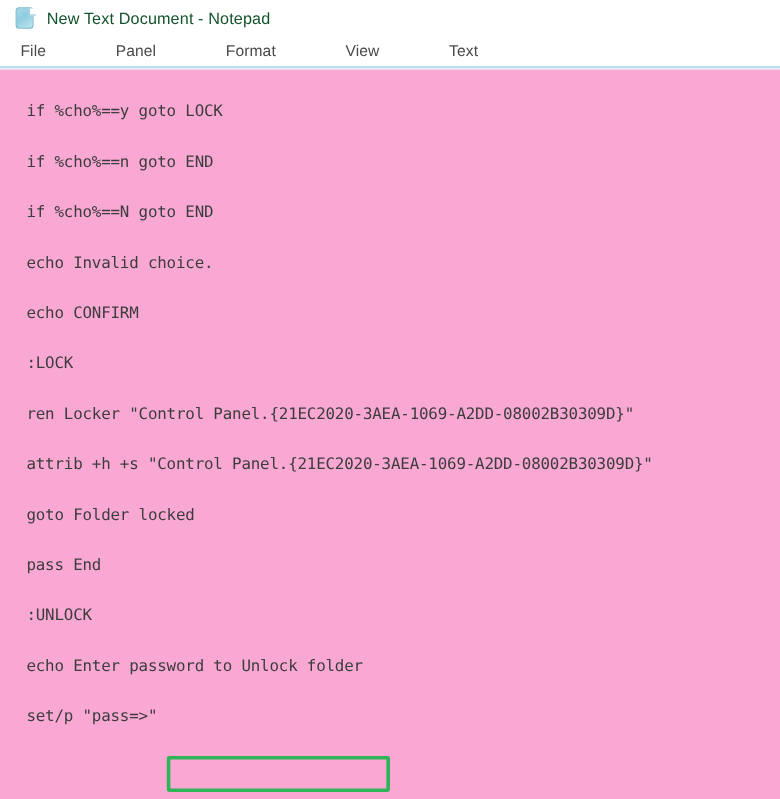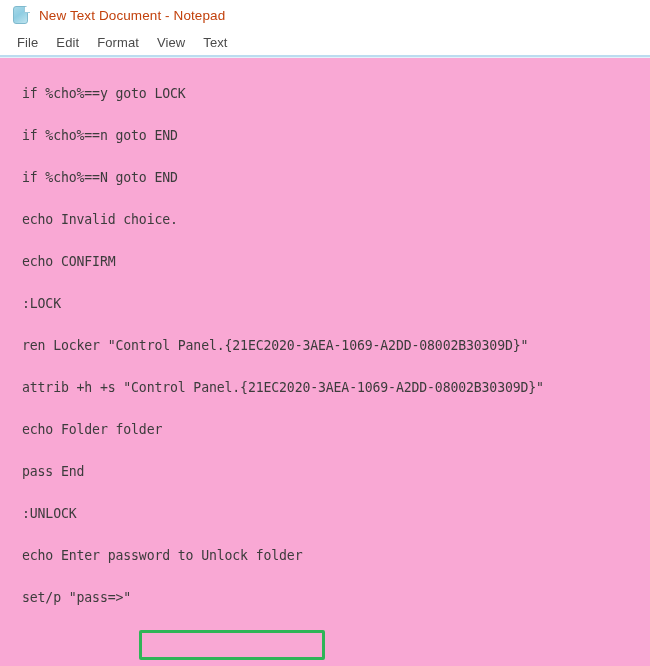--- a/index.html
+++ b/index.html
@@ -60,37 +60,38 @@
     top: 1px;
     width: 6px;
     height: 6px;
     background: #ffffff;
     border-left: 1px solid #9ccadb;
     border-bottom: 1px solid #9ccadb;
     box-sizing: border-box;
   }
   .title-text {
     font-size: 13.5px;
-    color: #c2410c;
+    color: #14532d;
     letter-spacing: 0.1px;
     white-space: nowrap;
   }
 
   
   .menubar {
     position: absolute;
     left: 0;
     top: 30px;
     width: 650px;
     height: 25px;
     display: flex;
     align-items: center;
     padding-left: 8px;
     box-sizing: border-box;
     background: #ffffff;
+    gap: 40px;
   }
   .menu-item {
     font-size: 13px;
     color: #4a4a4a;
     padding: 2px 9px;
     white-space: nowrap;
     cursor: default;
     letter-spacing: 0.1px;
   }
 
@@ -162,39 +163,39 @@
   <div class="titlebar">
     <span class="app-icon">
       <span class="sheet"></span>
       <span class="fold"></span>
     </span>
     <span class="title-text">New Text Document - Notepad</span>
   </div>
 
   <div class="menubar">
     <span class="menu-item">File</span>
-    <span class="menu-item">Edit</span>
+    <span class="menu-item">Panel</span>
     <span class="menu-item">Format</span>
     <span class="menu-item">View</span>
     <span class="menu-item">Text</span>
   </div>
 
   <div class="menu-separator"></div>
   <div class="menu-separator-soft"></div>
 
   <div class="editor">
     <div class="code-line" style="top:27px;">if %cho%==y goto LOCK</div>
     <div class="code-line" style="top:69px;">if %cho%==n goto END</div>
     <div class="code-line" style="top:111px;">if %cho%==N goto END</div>
     <div class="code-line" style="top:153px;">echo Invalid choice.</div>
     <div class="code-line" style="top:195px;">echo CONFIRM</div>
     <div class="code-line" style="top:237px;text-align:right;">:LOCK</div>
     <div class="code-line" style="top:279px;">ren Locker "Control Panel.{21EC2020-3AEA-1069-A2DD-08002B30309D}"</div>
     <div class="code-line" style="top:321px;">attrib +h +s "Control Panel.{21EC2020-3AEA-1069-A2DD-08002B30309D}"</div>
-    <div class="code-line" style="top:363px;">echo Folder folder</div>
+    <div class="code-line" style="top:363px;">goto Folder locked</div>
     <div class="code-line" style="top:405px;">pass End</div>
     <div class="code-line" style="top:447px;text-align:right;">:UNLOCK</div>
     <div class="code-line" style="top:489px;">echo Enter password to Unlock folder</div>
     <div class="code-line" style="top:531px;">set/p "pass=&gt;"</div>
 
   </div>
 
   <div class="annotation-box"></div>
 
 </div>

